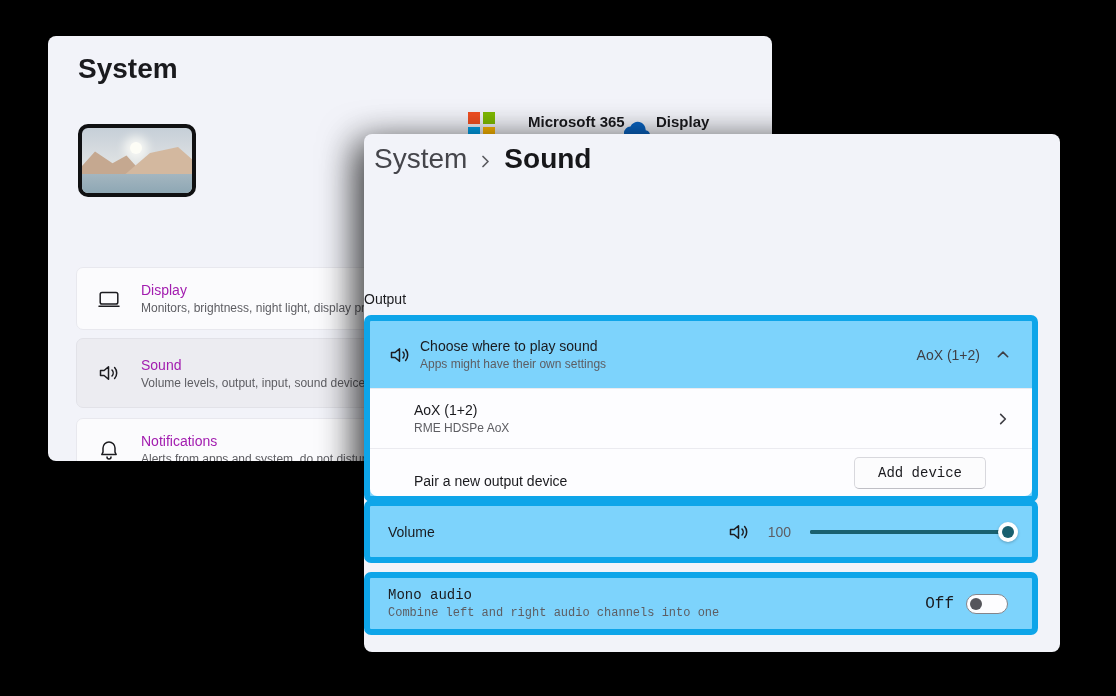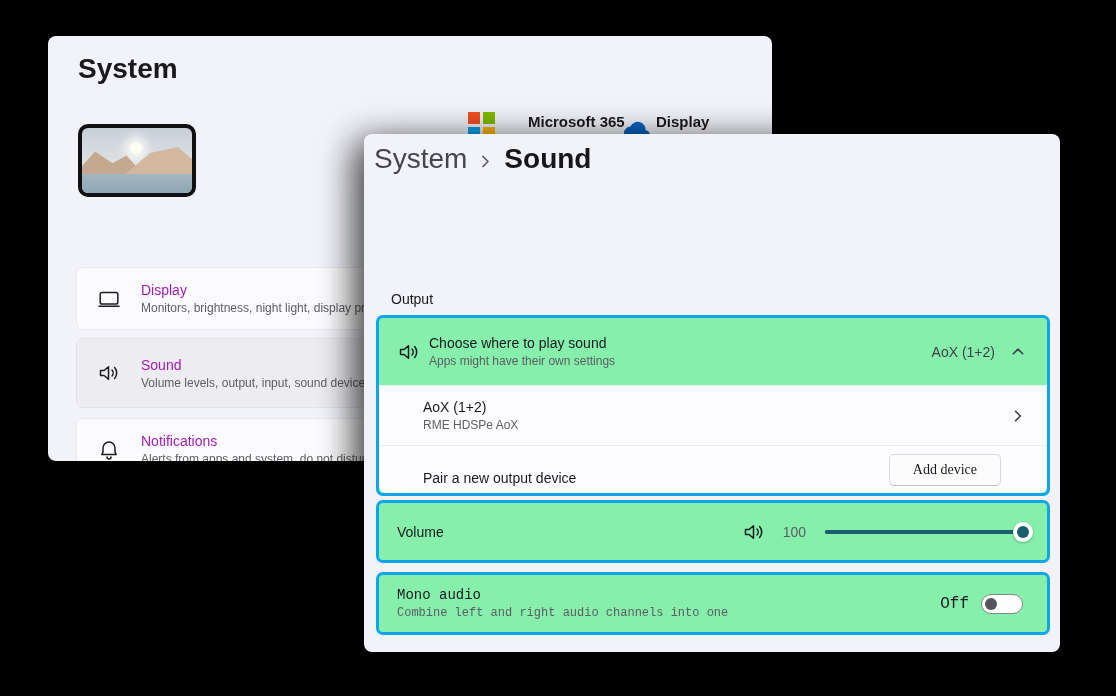--- a/index.html
+++ b/index.html
@@ -26,36 +26,36 @@
   .nav-icon{width:24px;height:24px;color:#1c1c20;flex:0 0 24px;}
   .nav-text{margin-left:20px;line-height:1;}
   .nav-title{font-size:14px;color:#a21caf;margin-bottom:5px;}
   .nav-sub{font-size:12px;color:#5d5d62;white-space:nowrap;}
   
   .win-fg{left:364px;top:134px;width:696px;height:518px;box-shadow:-10px 6px 34px rgba(0,0,0,.55),0 14px 40px rgba(0,0,0,.45);}
   .crumbs{position:absolute;left:10px;top:9px;display:flex;align-items:center;gap:11px;}
   .crumb-root{font-size:28px;font-weight:500;color:#45454b;cursor:pointer;}
   .crumb-sep{width:15px;height:15px;color:#5a5a60;margin-top:4px;}
   .crumb-cur{font-size:28px;font-weight:600;color:#17171a;}
-  .section-label{position:absolute;left:27px;top:157px;font-size:14px;color:#1a1a1e;}
-  .card{position:absolute;left:12px;width:674px;background:#86efac;border:3px solid #0ea5e9;border-radius:7px;box-sizing:border-box;}
+  .section-label{position:absolute;left:0;top:157px;font-size:14px;color:#1a1a1e;}
+  .card{position:absolute;left:0;width:674px;background:#7dd3fc;border:6px solid #0ea5e9;border-radius:7px;box-sizing:border-box;}
   .card-expander{top:181px;}
   .row{display:flex;align-items:center;box-sizing:border-box;}
   .row-main{height:67px;padding:0 22px 0 18px;}
   .row-dev{height:59px;padding:0 22px 0 44px;background:#fdfdff;}
   .row-pair{height:47px;padding:0 0 0 44px;background:#fdfdff;border-radius:0 0 7px 7px;}
   .divider{height:1px;background:#ebebf0;}
   .row-icon{width:24px;height:24px;color:#1c1c20;flex:0 0 24px;}
   .row-text{margin-left:8px;line-height:1;}
   .row-title{font-size:14px;color:#1a1a1e;margin-bottom:5px;}
   .row-sub{font-size:12px;color:#5d5d62;}
   .spacer{flex:1;}
   .row-value{font-size:14px;color:#3f3f45;margin-right:16px;}
   .chev{width:14px;height:14px;color:#3f3f45;}
-  .btn{background:#fcfcfd;border:1px solid #d8d8dd;border-bottom-color:#bfbfc5;border-radius:5px;height:32px;padding:0 23px;font-size:14px;color:#1a1a1e;margin-right:46px;font-family:Liberation Serif, serif;cursor:pointer;margin-left:34px;}
+  .btn{background:#fcfcfd;border:1px solid #d8d8dd;border-bottom-color:#bfbfc5;border-radius:5px;height:32px;padding:0 23px;font-size:14px;color:#1a1a1e;margin-right:46px;font-family:Liberation Mono, monospace;cursor:pointer;margin-left:34px;}
   .card-volume{top:366px;height:63px;display:flex;align-items:center;padding:0 24px 0 18px;gap:7px;}
   .vol-label{font-size:14px;color:#1a1a1e;}
   .vol-num{font-size:14px;color:#5d5d62;margin:0 12px 0 10px;}
   .slider{position:relative;width:198px;height:20px;cursor:pointer;}
   .slider .track{position:absolute;left:0;right:0;top:8px;height:4px;border-radius:2px;background:#19606f;}
   .slider .fill{position:absolute;left:0;top:8px;height:4px;border-radius:2px;background:#19606f;width:100%;}
   .slider .thumb{position:absolute;right:-10px;top:0;width:20px;height:20px;border-radius:50%;background:#fff;box-shadow:0 1px 3px rgba(0,0,0,.25);}
   .slider .thumb::after{content:"";position:absolute;left:4px;top:4px;width:12px;height:12px;border-radius:50%;background:#19606f;}
   .card-mono{top:438px;height:63px;display:flex;align-items:center;padding:0 24px 0 18px;font-family:Liberation Mono, monospace;}
   .mono-off{font-size:16px;color:#1a1a1e;margin-right:12px;}

